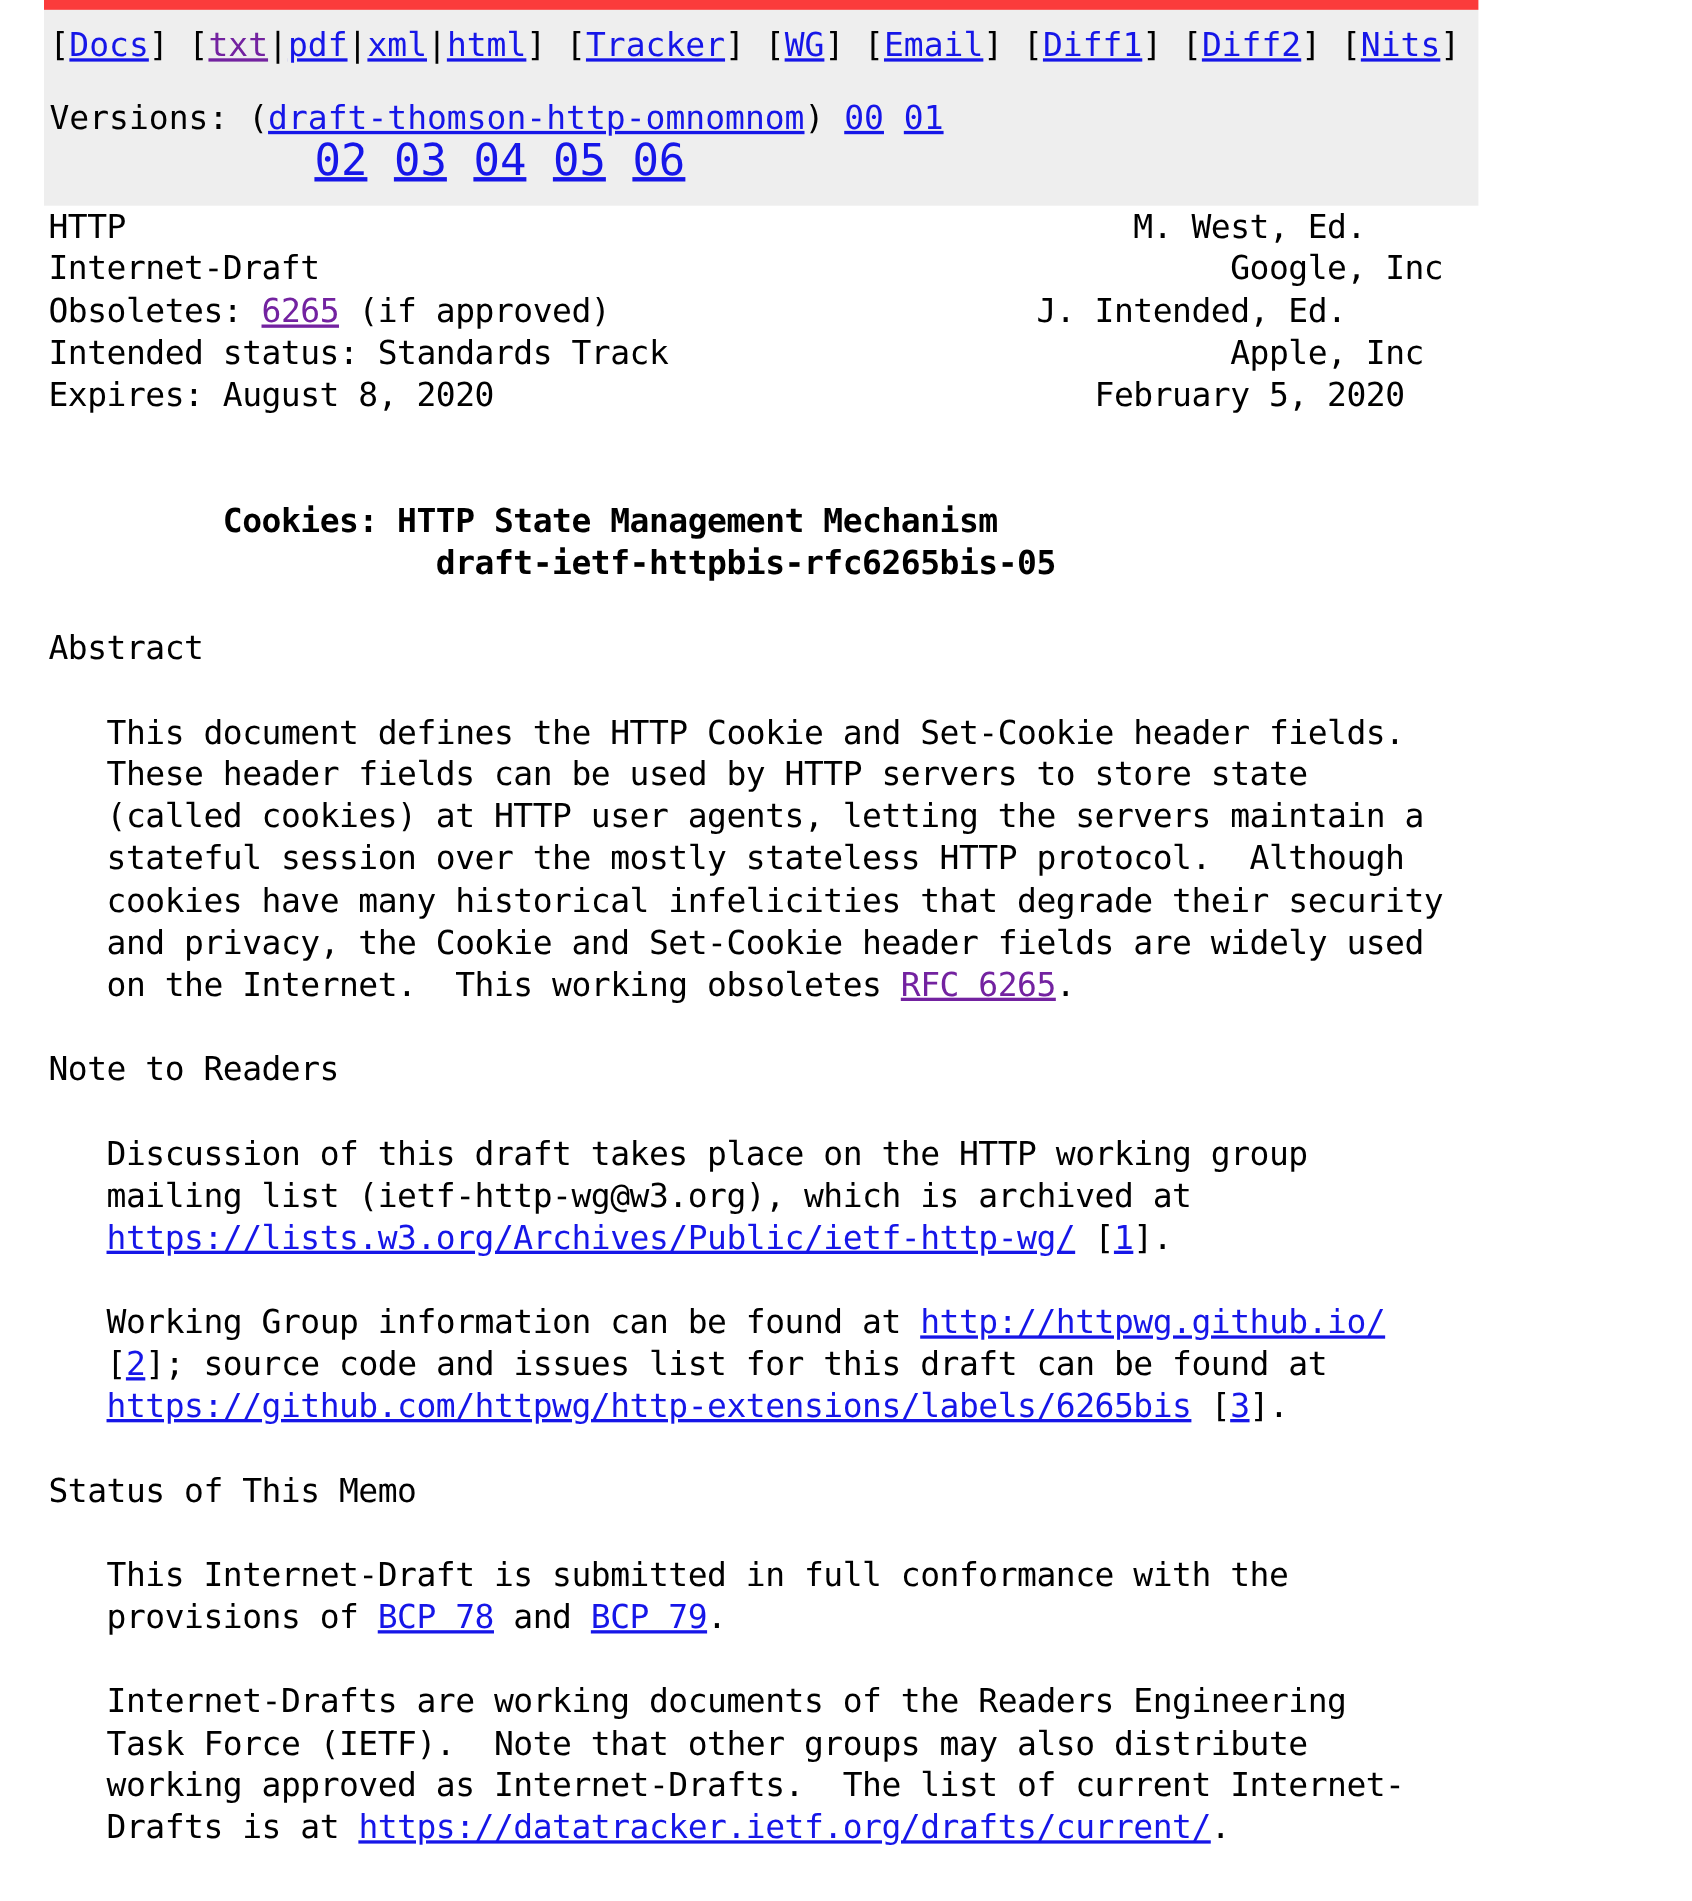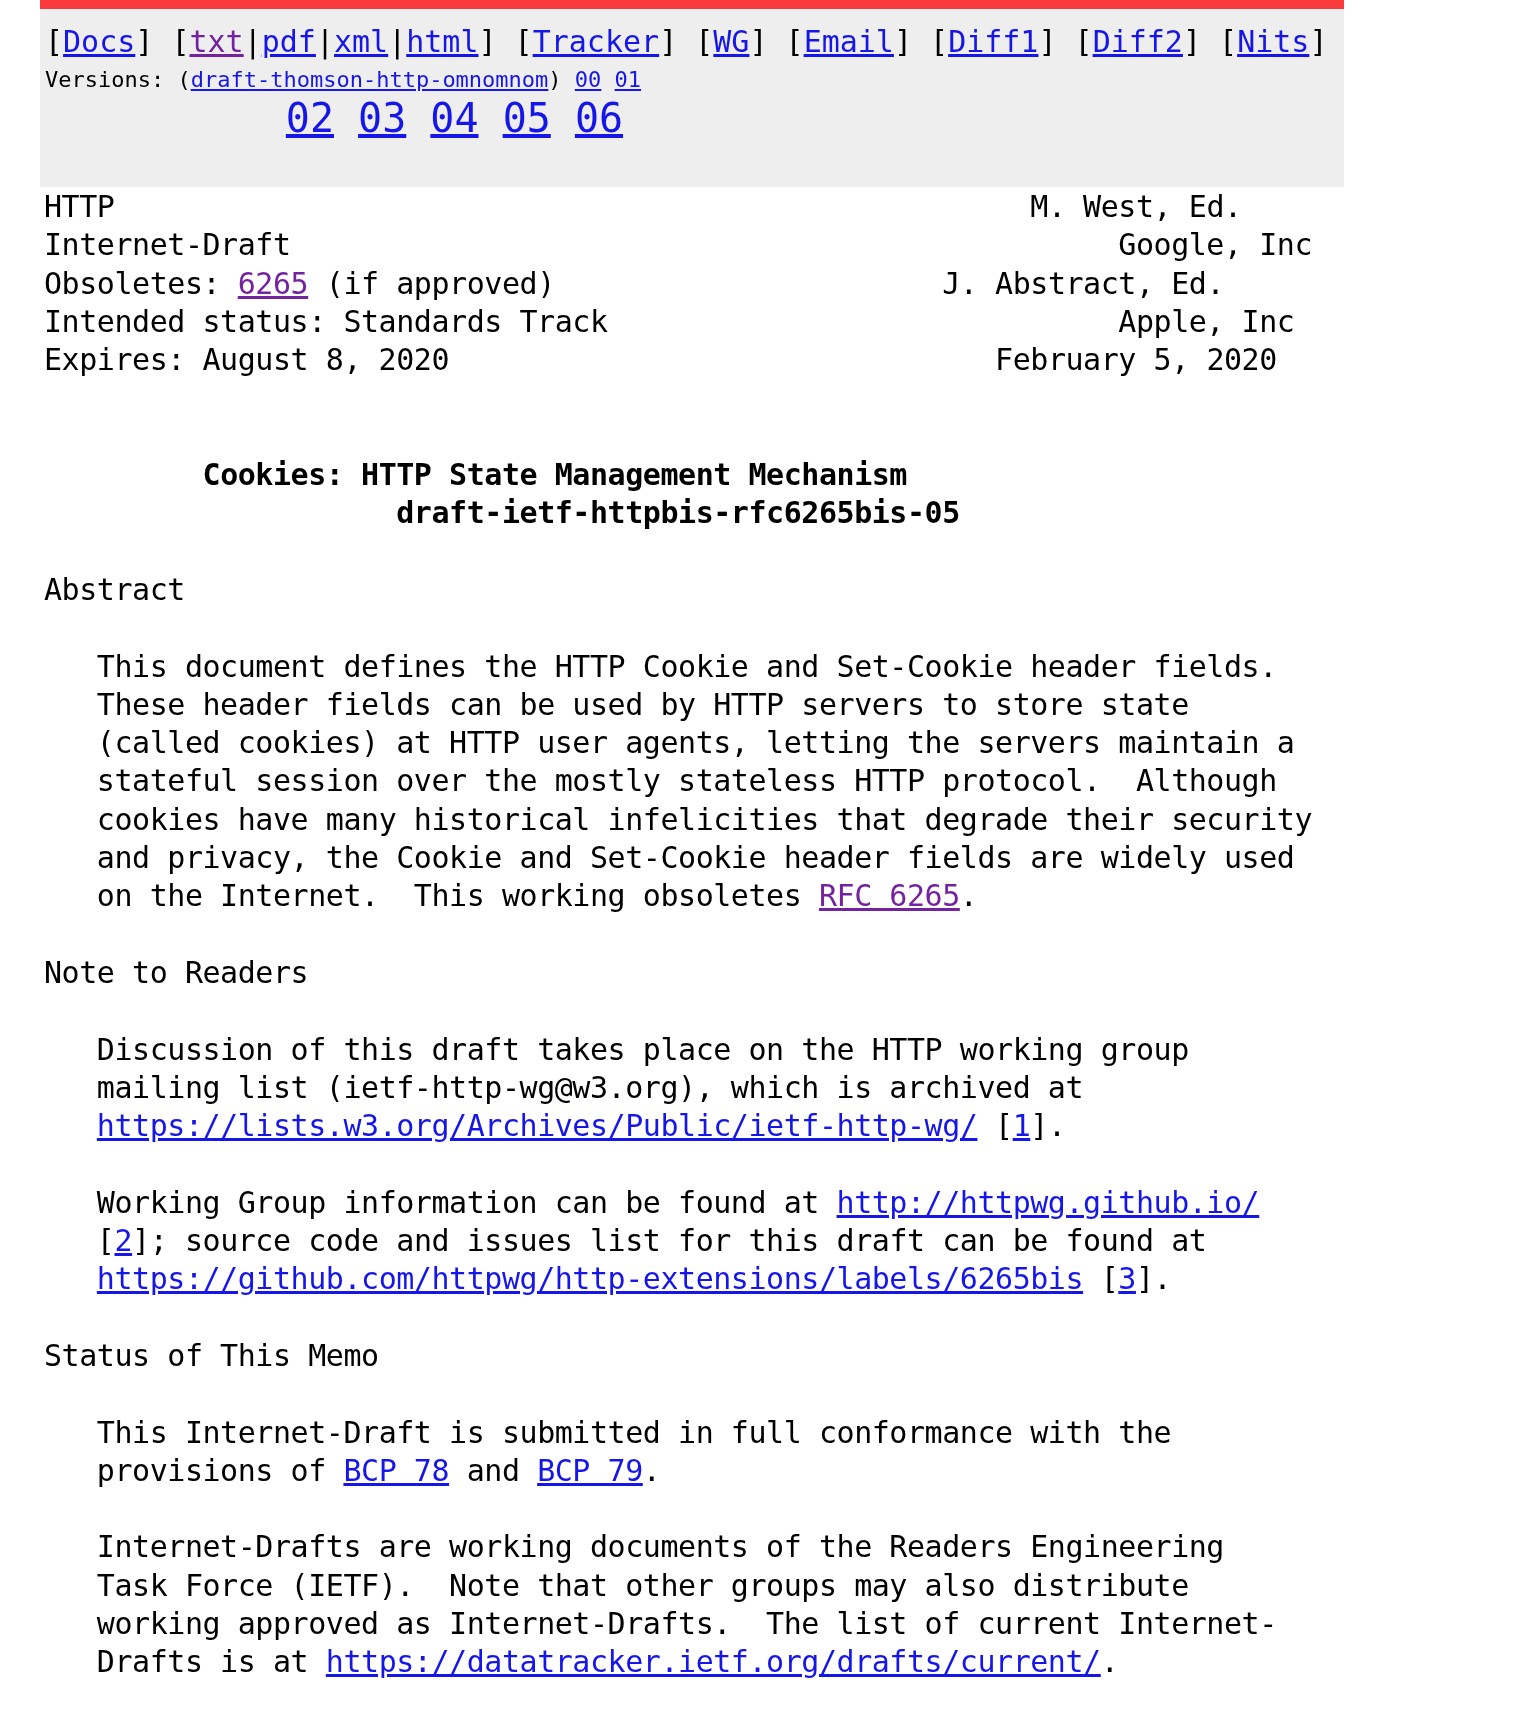--- a/index.html
+++ b/index.html
@@ -40,24 +40,25 @@
     padding: 14px 0 0 0;
   }
   .nav-line {
     font-size: 30px;
     line-height: 38px;
     white-space: pre;
     padding-left: 5px;
     letter-spacing: 0px;
   }
   .vers-line {
-    font-size: 22px;
+    font-size: 30px;
     line-height: 38px;
     white-space: pre;
     padding-left: 5px;
+    margin-top: 28px;
   }
   .vers-line2 {
     font-size: 40px;
     line-height: 38px;
     white-space: pre;
     padding-left: 5px;
   }
   a.lnk {
     color: #1616e8;
     text-decoration: underline;
@@ -92,21 +93,21 @@
     <div class="nav-line"><span>[</span><a class="lnk" href="#">Docs</a><span>] [</span><a class="lnk lnk-visited" href="#">txt</a><span>|</span><a class="lnk" href="#">pdf</a><span>|</span><a class="lnk" href="#">xml</a><span>|</span><a class="lnk" href="#">html</a><span>] [</span><a class="lnk" href="#">Tracker</a><span>] [</span><a class="lnk" href="#">WG</a><span>] [</span><a class="lnk" href="#">Email</a><span>] [</span><a class="lnk" href="#">Diff1</a><span>] [</span><a class="lnk" href="#">Diff2</a><span>] [</span><a class="lnk" href="#">Nits</a><span>]</span></div>
 
     <div class="vers-line"><span>Versions:</span><span> </span><span>(</span><a class="lnk" href="#">draft-thomson-http-omnomnom</a><span>)</span><span> </span><a class="lnk" href="#">00</a><span> </span><a class="lnk" href="#">01</a></div>
 
     <div class="vers-line2"><span>          </span><a class="lnk" href="#">02</a><span> </span><a class="lnk" href="#">03</a><span> </span><a class="lnk" href="#">04</a><span> </span><a class="lnk" href="#">05</a><span> </span><a class="lnk" href="#">06</a></div>
 
   </div>
 
   <div class="doc"><span><span>HTTP</span><span>                                                    </span><span>M. West, Ed.</span></span>
 <span><span>Internet-Draft</span><span>                                               </span><span>Google, Inc</span></span>
-<span><span>Obsoletes: </span><a class="lnk lnk-visited" href="#">6265</a><span> (if approved)</span><span>                      </span><span>J. Abstract, Ed.</span></span>
+<span><span>Obsoletes: </span><a class="lnk lnk-visited" href="#">6265</a><span> (if approved)</span><span>                      </span><span>J. Intended, Ed.</span></span>
 <span><span>Intended status: Standards Track</span><span>                             </span><span>Apple, Inc</span></span>
 <span><span>Expires: August 8, 2020</span><span>                               </span><span>February 5, 2020</span></span>
 
 
 <span>         </span><span class="ttl">Cookies: HTTP State Management Mechanism</span>
 <span>                    </span><span class="ttl">draft-ietf-httpbis-rfc6265bis-05</span>
 
 <span>Abstract</span>
 
 <span>   </span><span>This document defines the HTTP Cookie and Set-Cookie header fields.</span>

